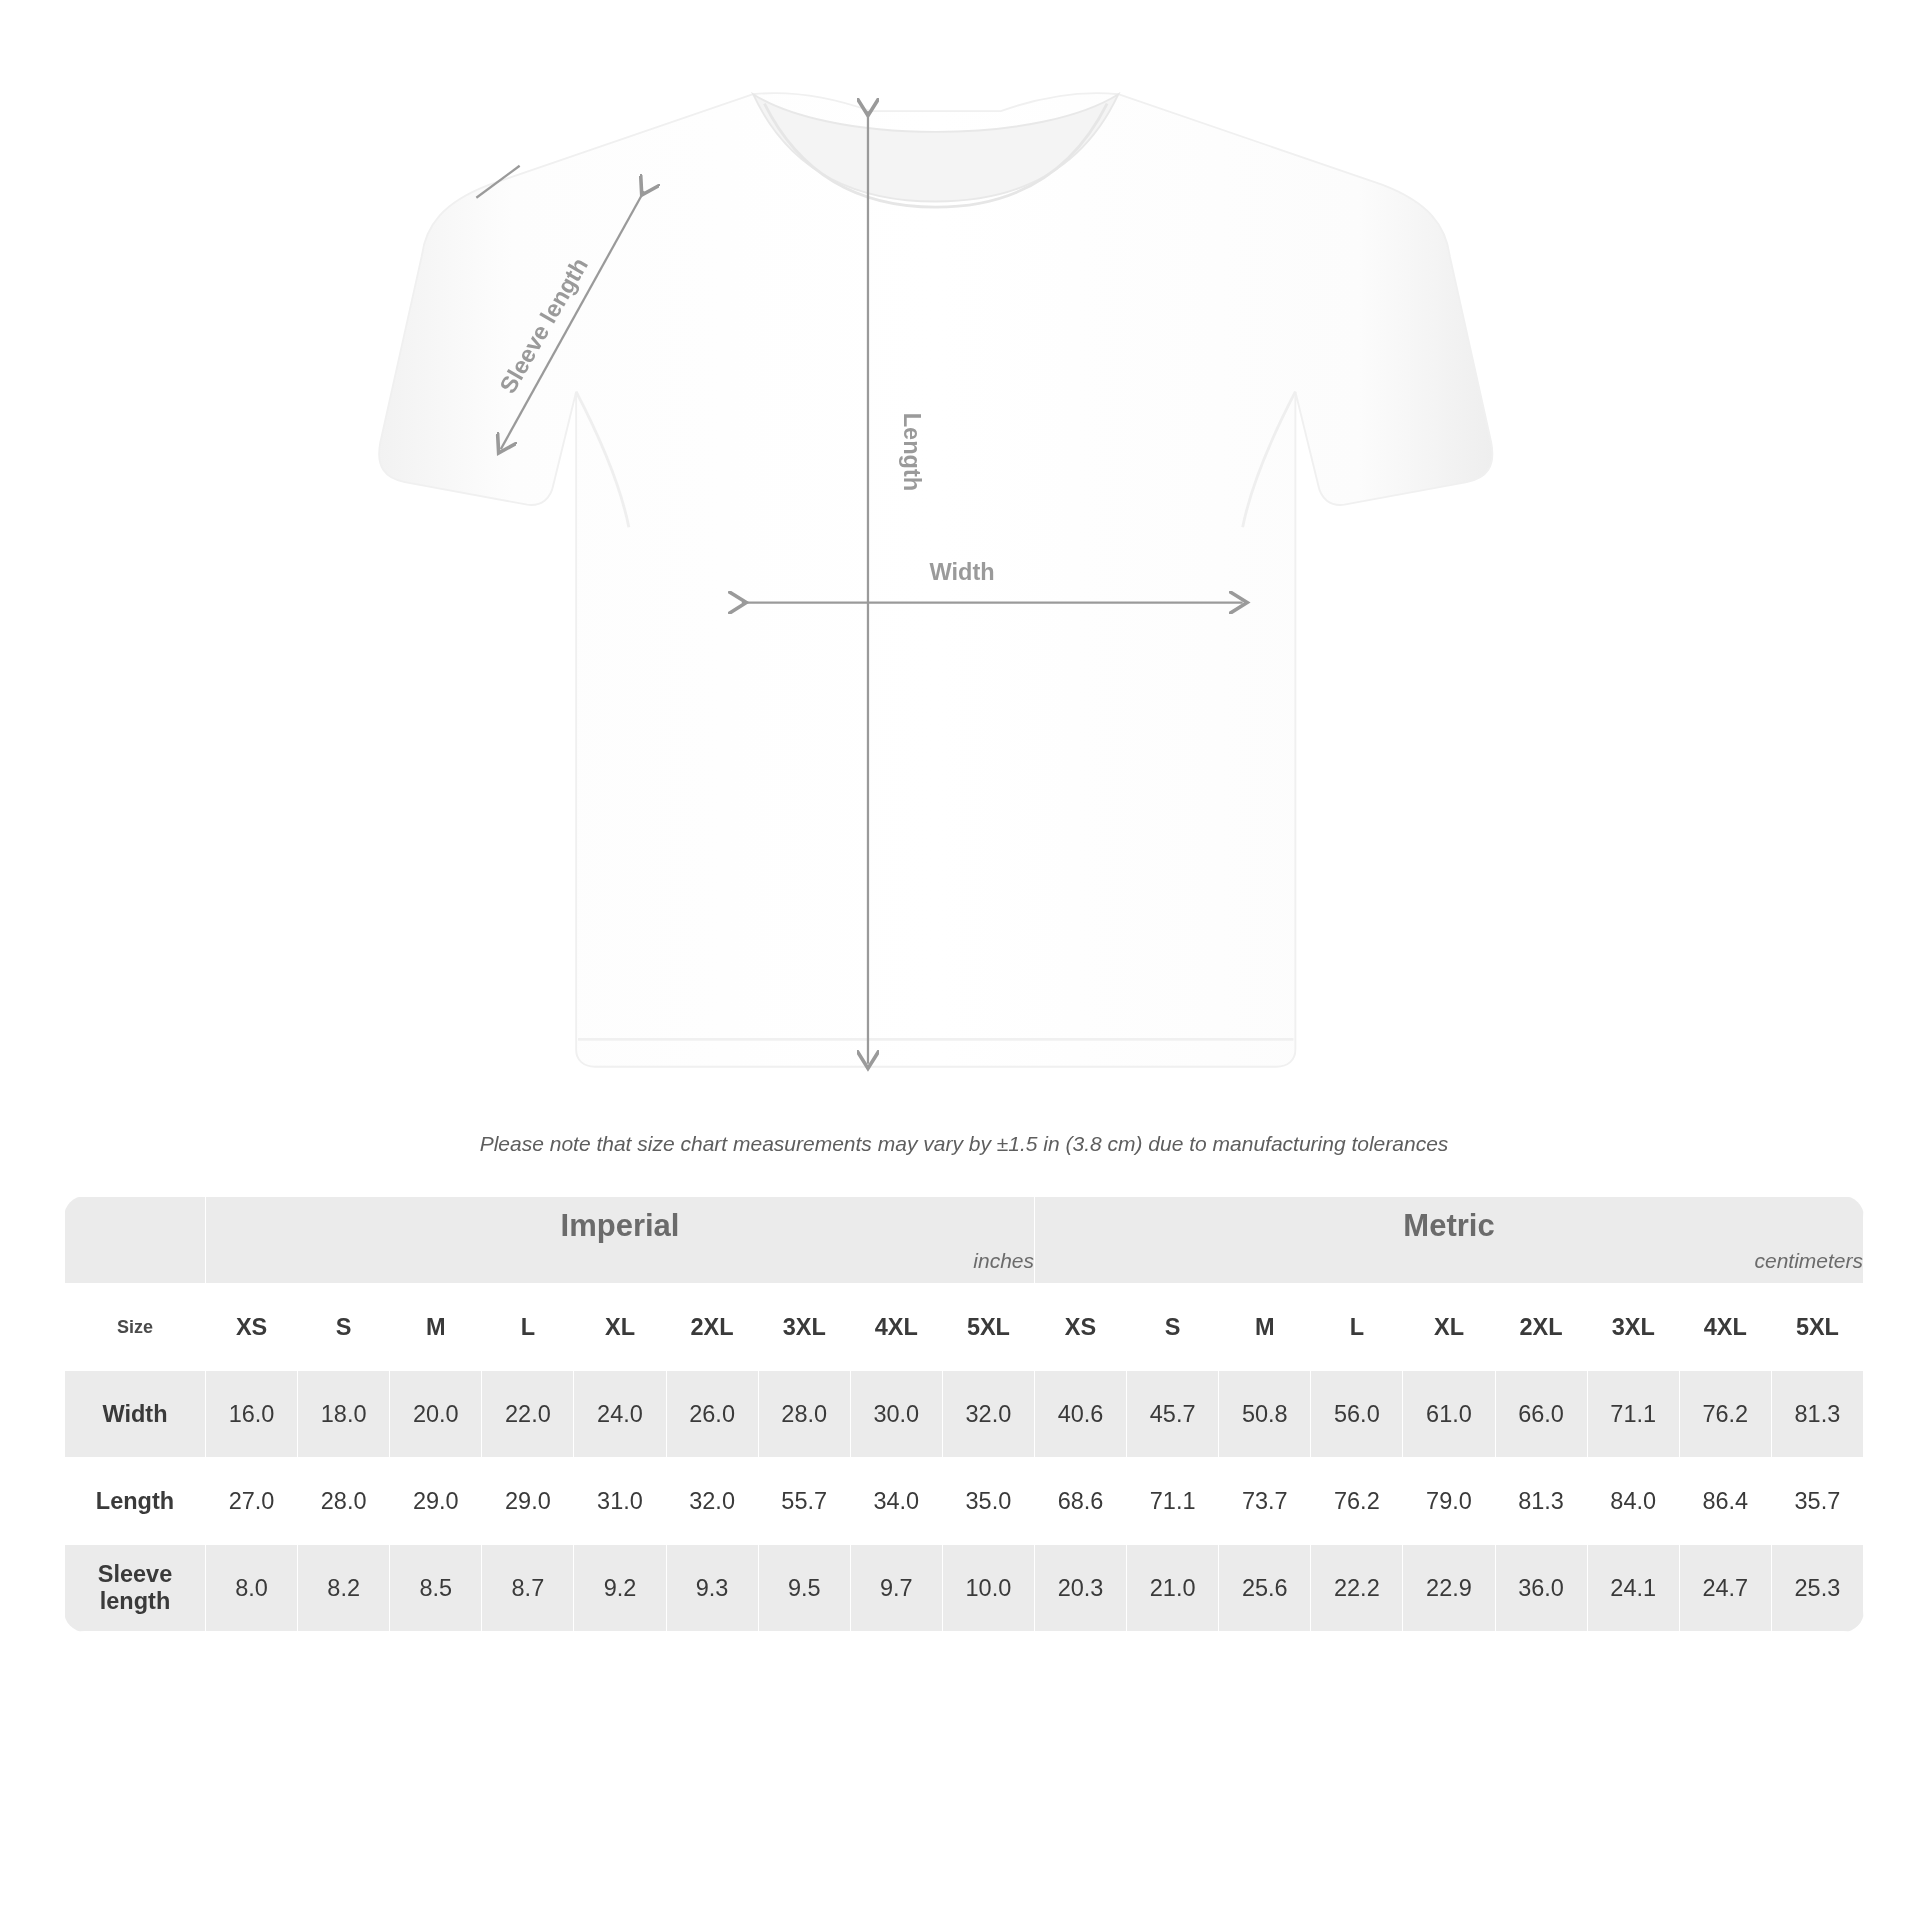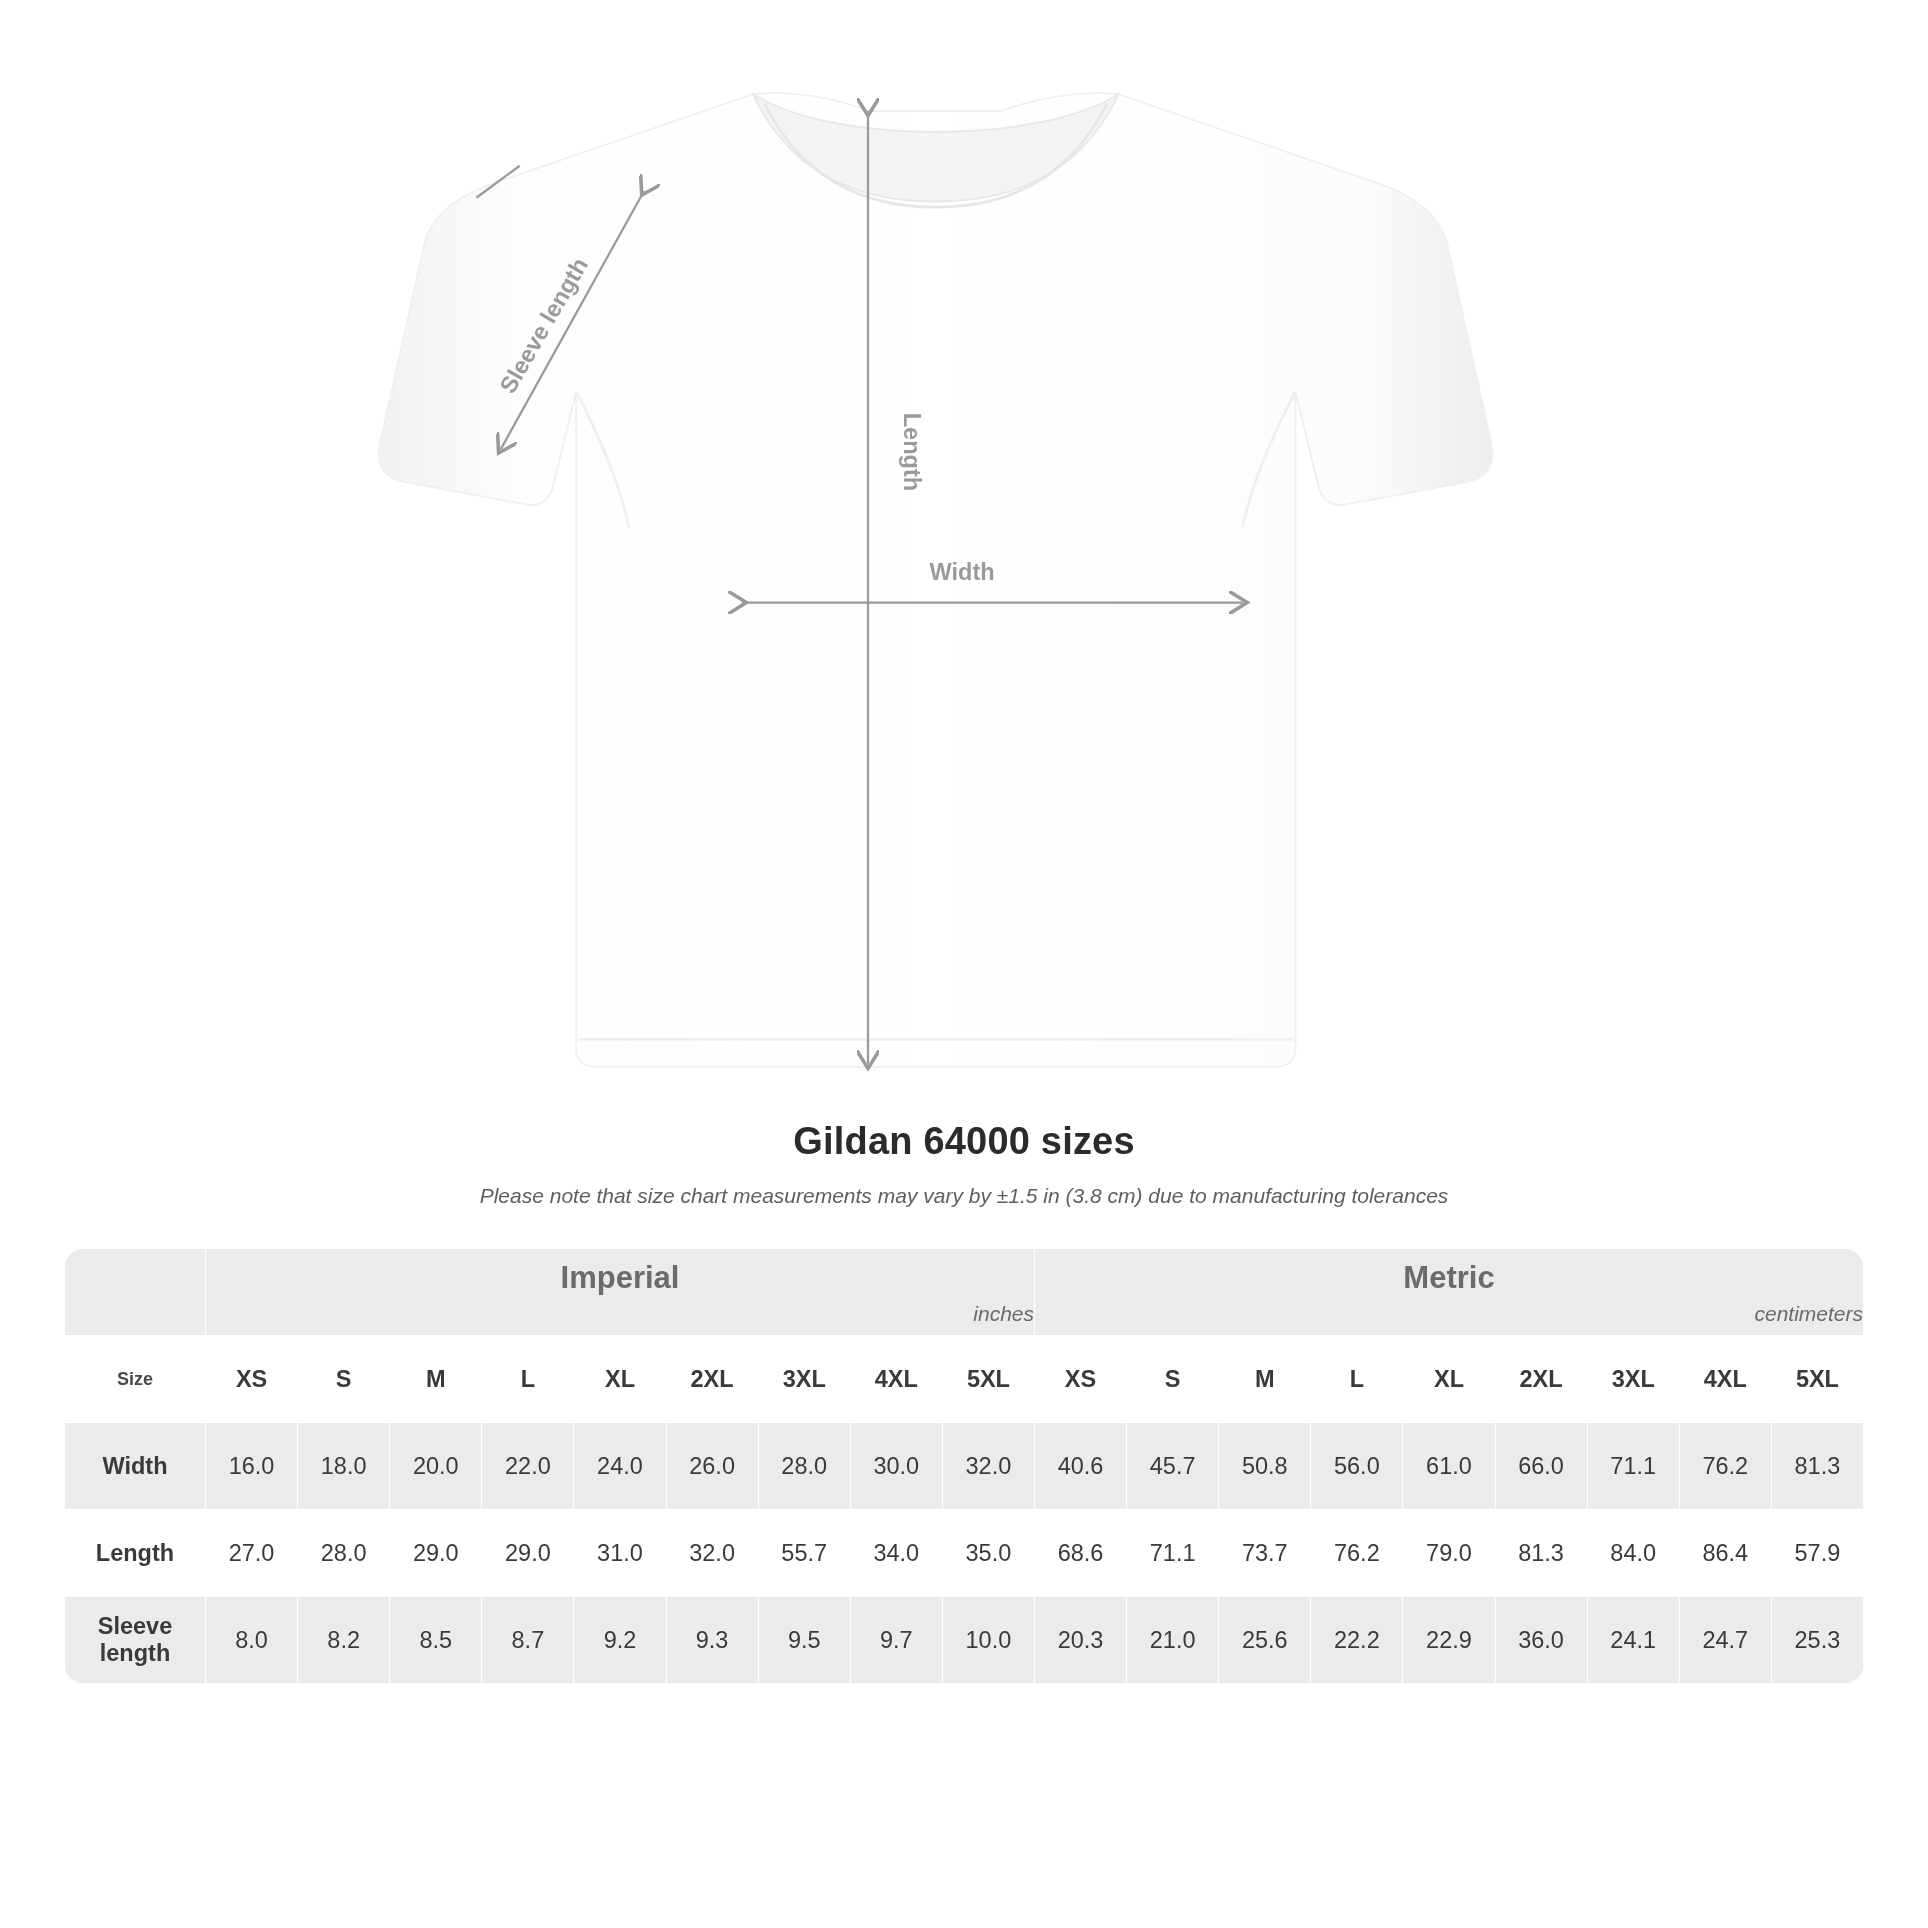--- a/index.html
+++ b/index.html
@@ -202,21 +202,20 @@
 
       <g>
         <text x="585" y="350" transform="rotate(-60 585 350)" text-anchor="middle" font-family="Liberation Sans, sans-serif" font-size="25" font-weight="bold" fill="#9a9a9a">Sleeve length</text>
         <text x="960" y="480" transform="rotate(90 960 480)" text-anchor="middle" font-family="Liberation Sans, sans-serif" font-size="25" font-weight="bold" fill="#9a9a9a">Length</text>
         <text x="1022" y="616" text-anchor="middle" font-family="Liberation Sans, sans-serif" font-size="25" font-weight="bold" fill="#9a9a9a">Width</text>
       </g>
     </svg>
   </div>
 
   <div class="title-block">
-    <div class="chart-title">Gildan 64000 sizes</div>
     <div class="chart-note">Please note that size chart measurements may vary by ±1.5 in (3.8 cm) due to manufacturing tolerances</div>
   </div>
 
   <div class="table-wrap">
     <table class="size-table">
       <colgroup>
         <col class="col-label">
         <col span="18" class="col-data">
       </colgroup>
       <tbody>
@@ -288,21 +287,21 @@
           <td>34.0</td>
           <td>35.0</td>
           <td>68.6</td>
           <td>71.1</td>
           <td>73.7</td>
           <td>76.2</td>
           <td>79.0</td>
           <td>81.3</td>
           <td>84.0</td>
           <td>86.4</td>
-          <td>57.9</td>
+          <td>35.7</td>
         </tr>
 
         <tr class="data-row shaded">
           <td class="rowlabel">Sleeve length</td>
           <td>8.0</td>
           <td>8.2</td>
           <td>8.5</td>
           <td>8.7</td>
           <td>9.2</td>
           <td>9.3</td>

